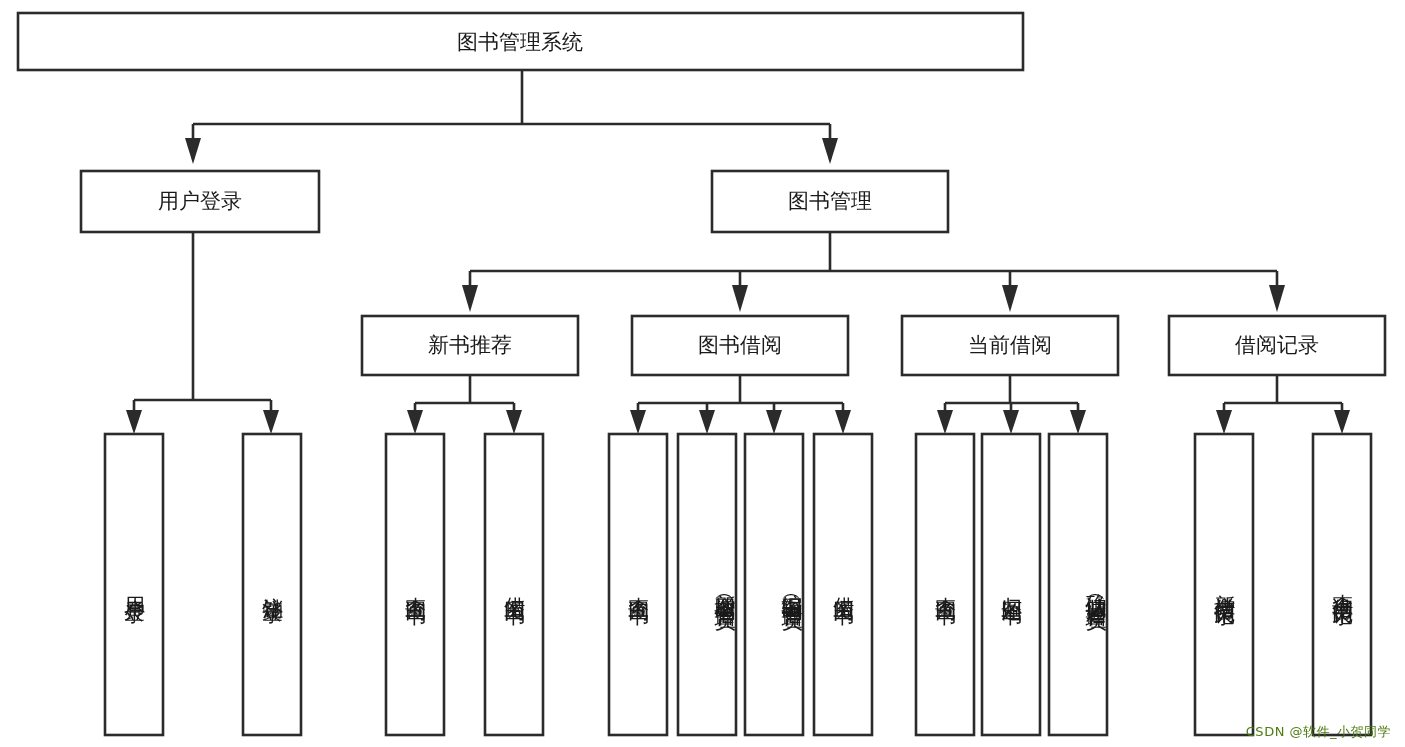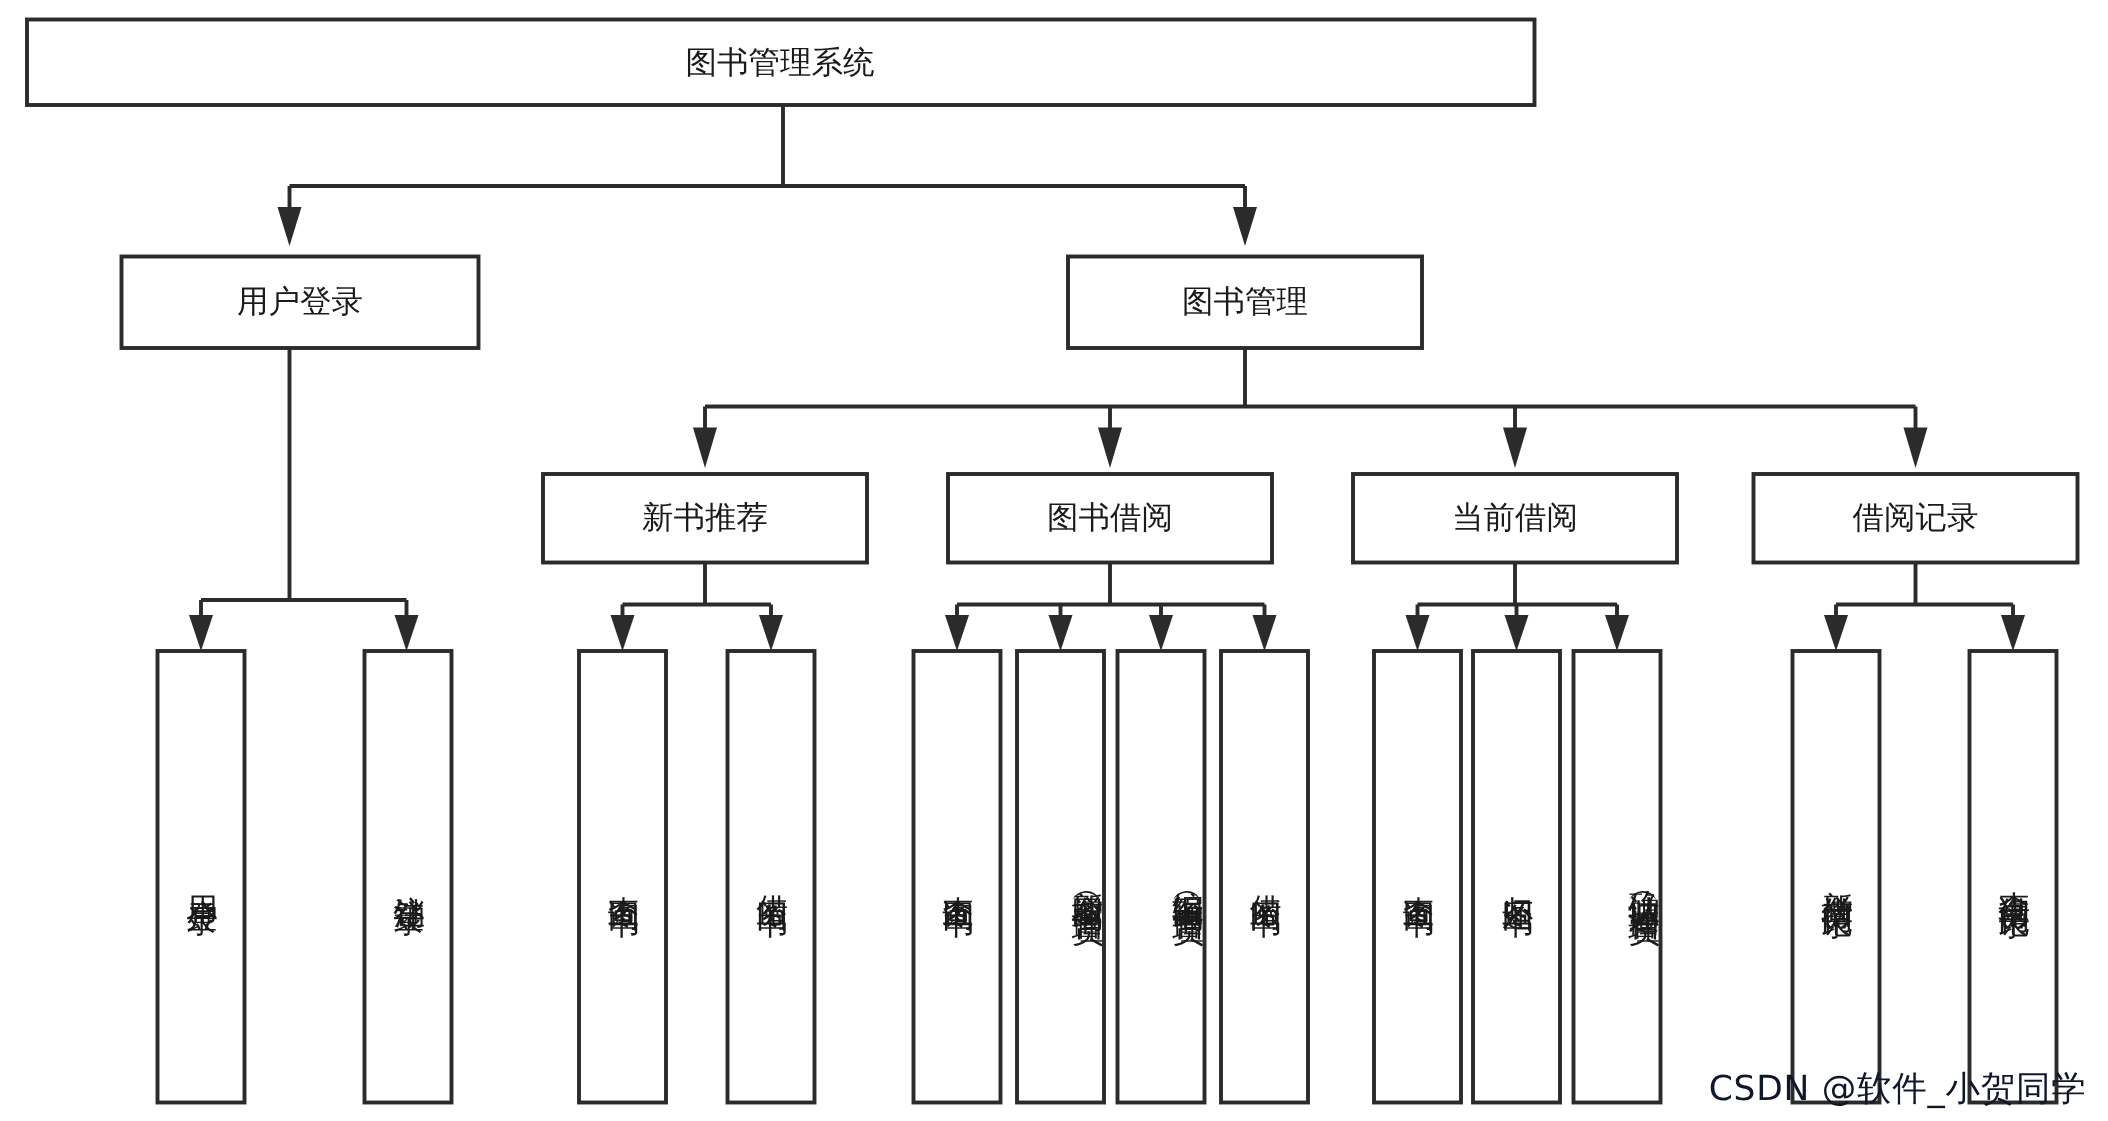--- a/index.html
+++ b/index.html
@@ -63,22 +63,22 @@
     justify-content: center;
     text-align: center;
     box-sizing: border-box;
     pointer-events: none;
   }
   .watermark {
     position: absolute;
     right: 14px;
     bottom: 6px;
     font-family: "DejaVu Sans", "Liberation Sans", sans-serif;
-    font-size: 23px;
-    color: #0f172a;
+    font-size: 13px;
+    color: #4d7c0f;
     letter-spacing: 0.5px;
     white-space: nowrap;
     text-align: right;
   }
 </style>
 </head>
 <body>
 
 <div id="diagram-root">
 

